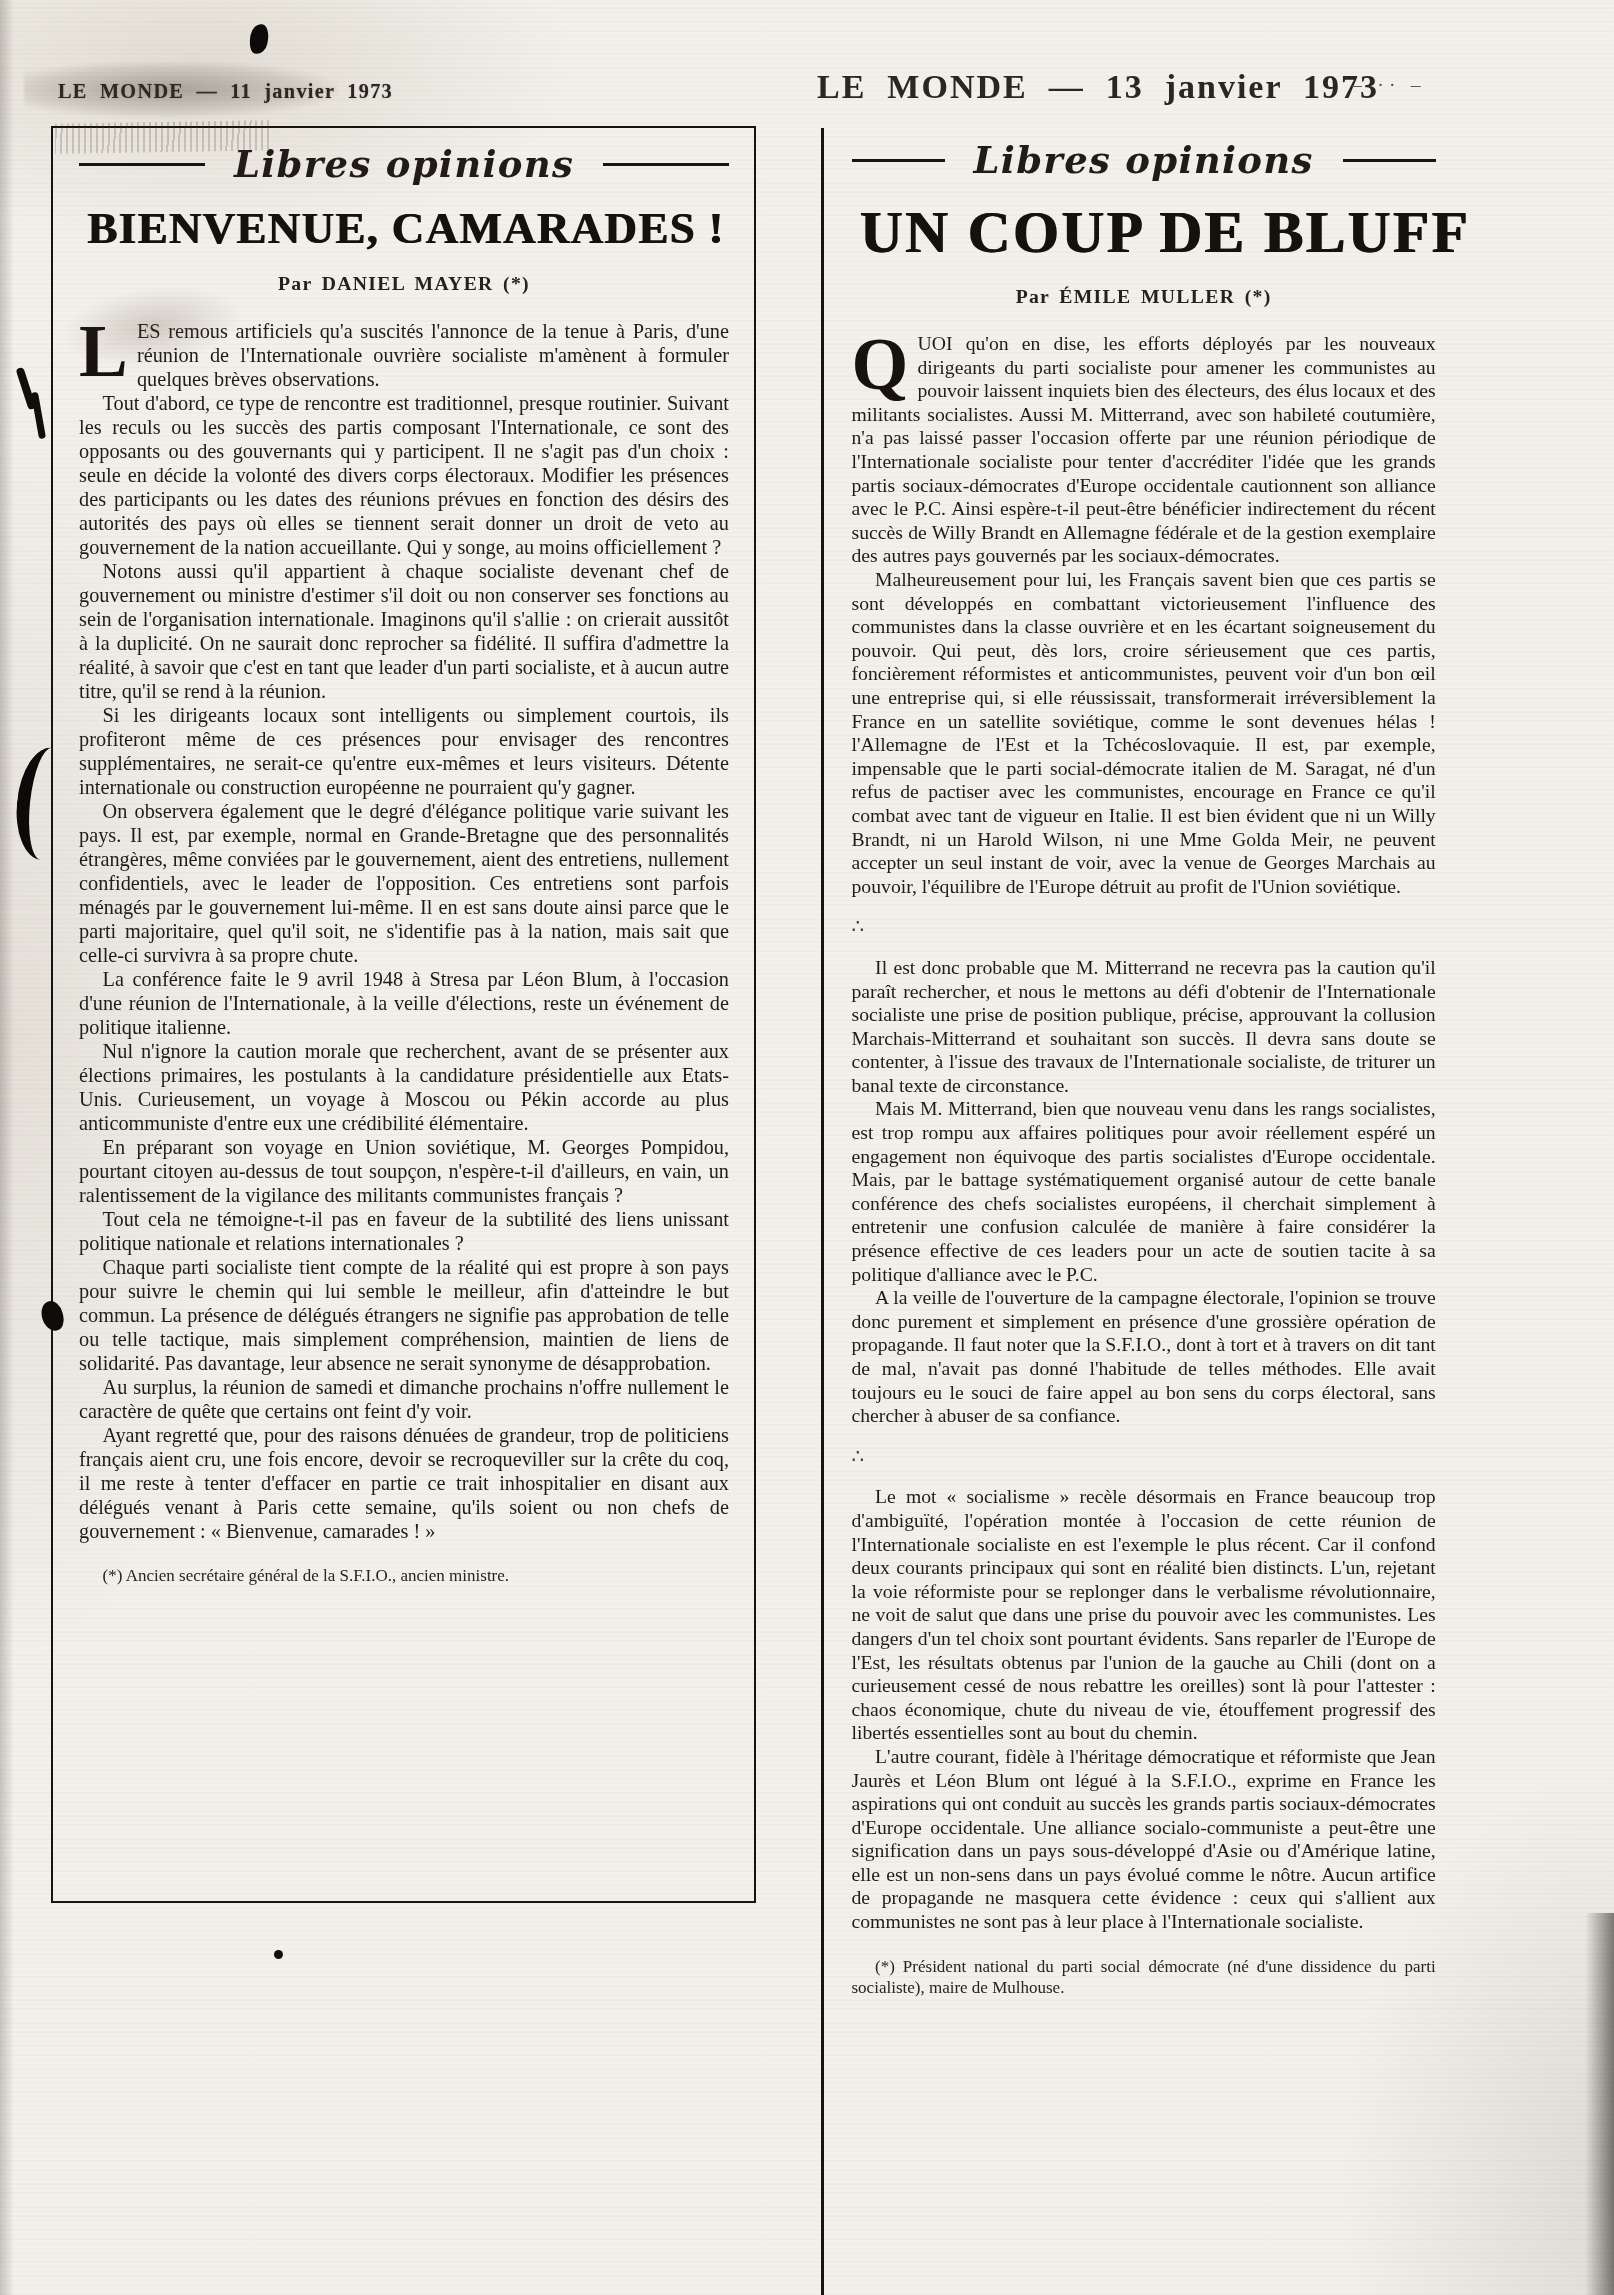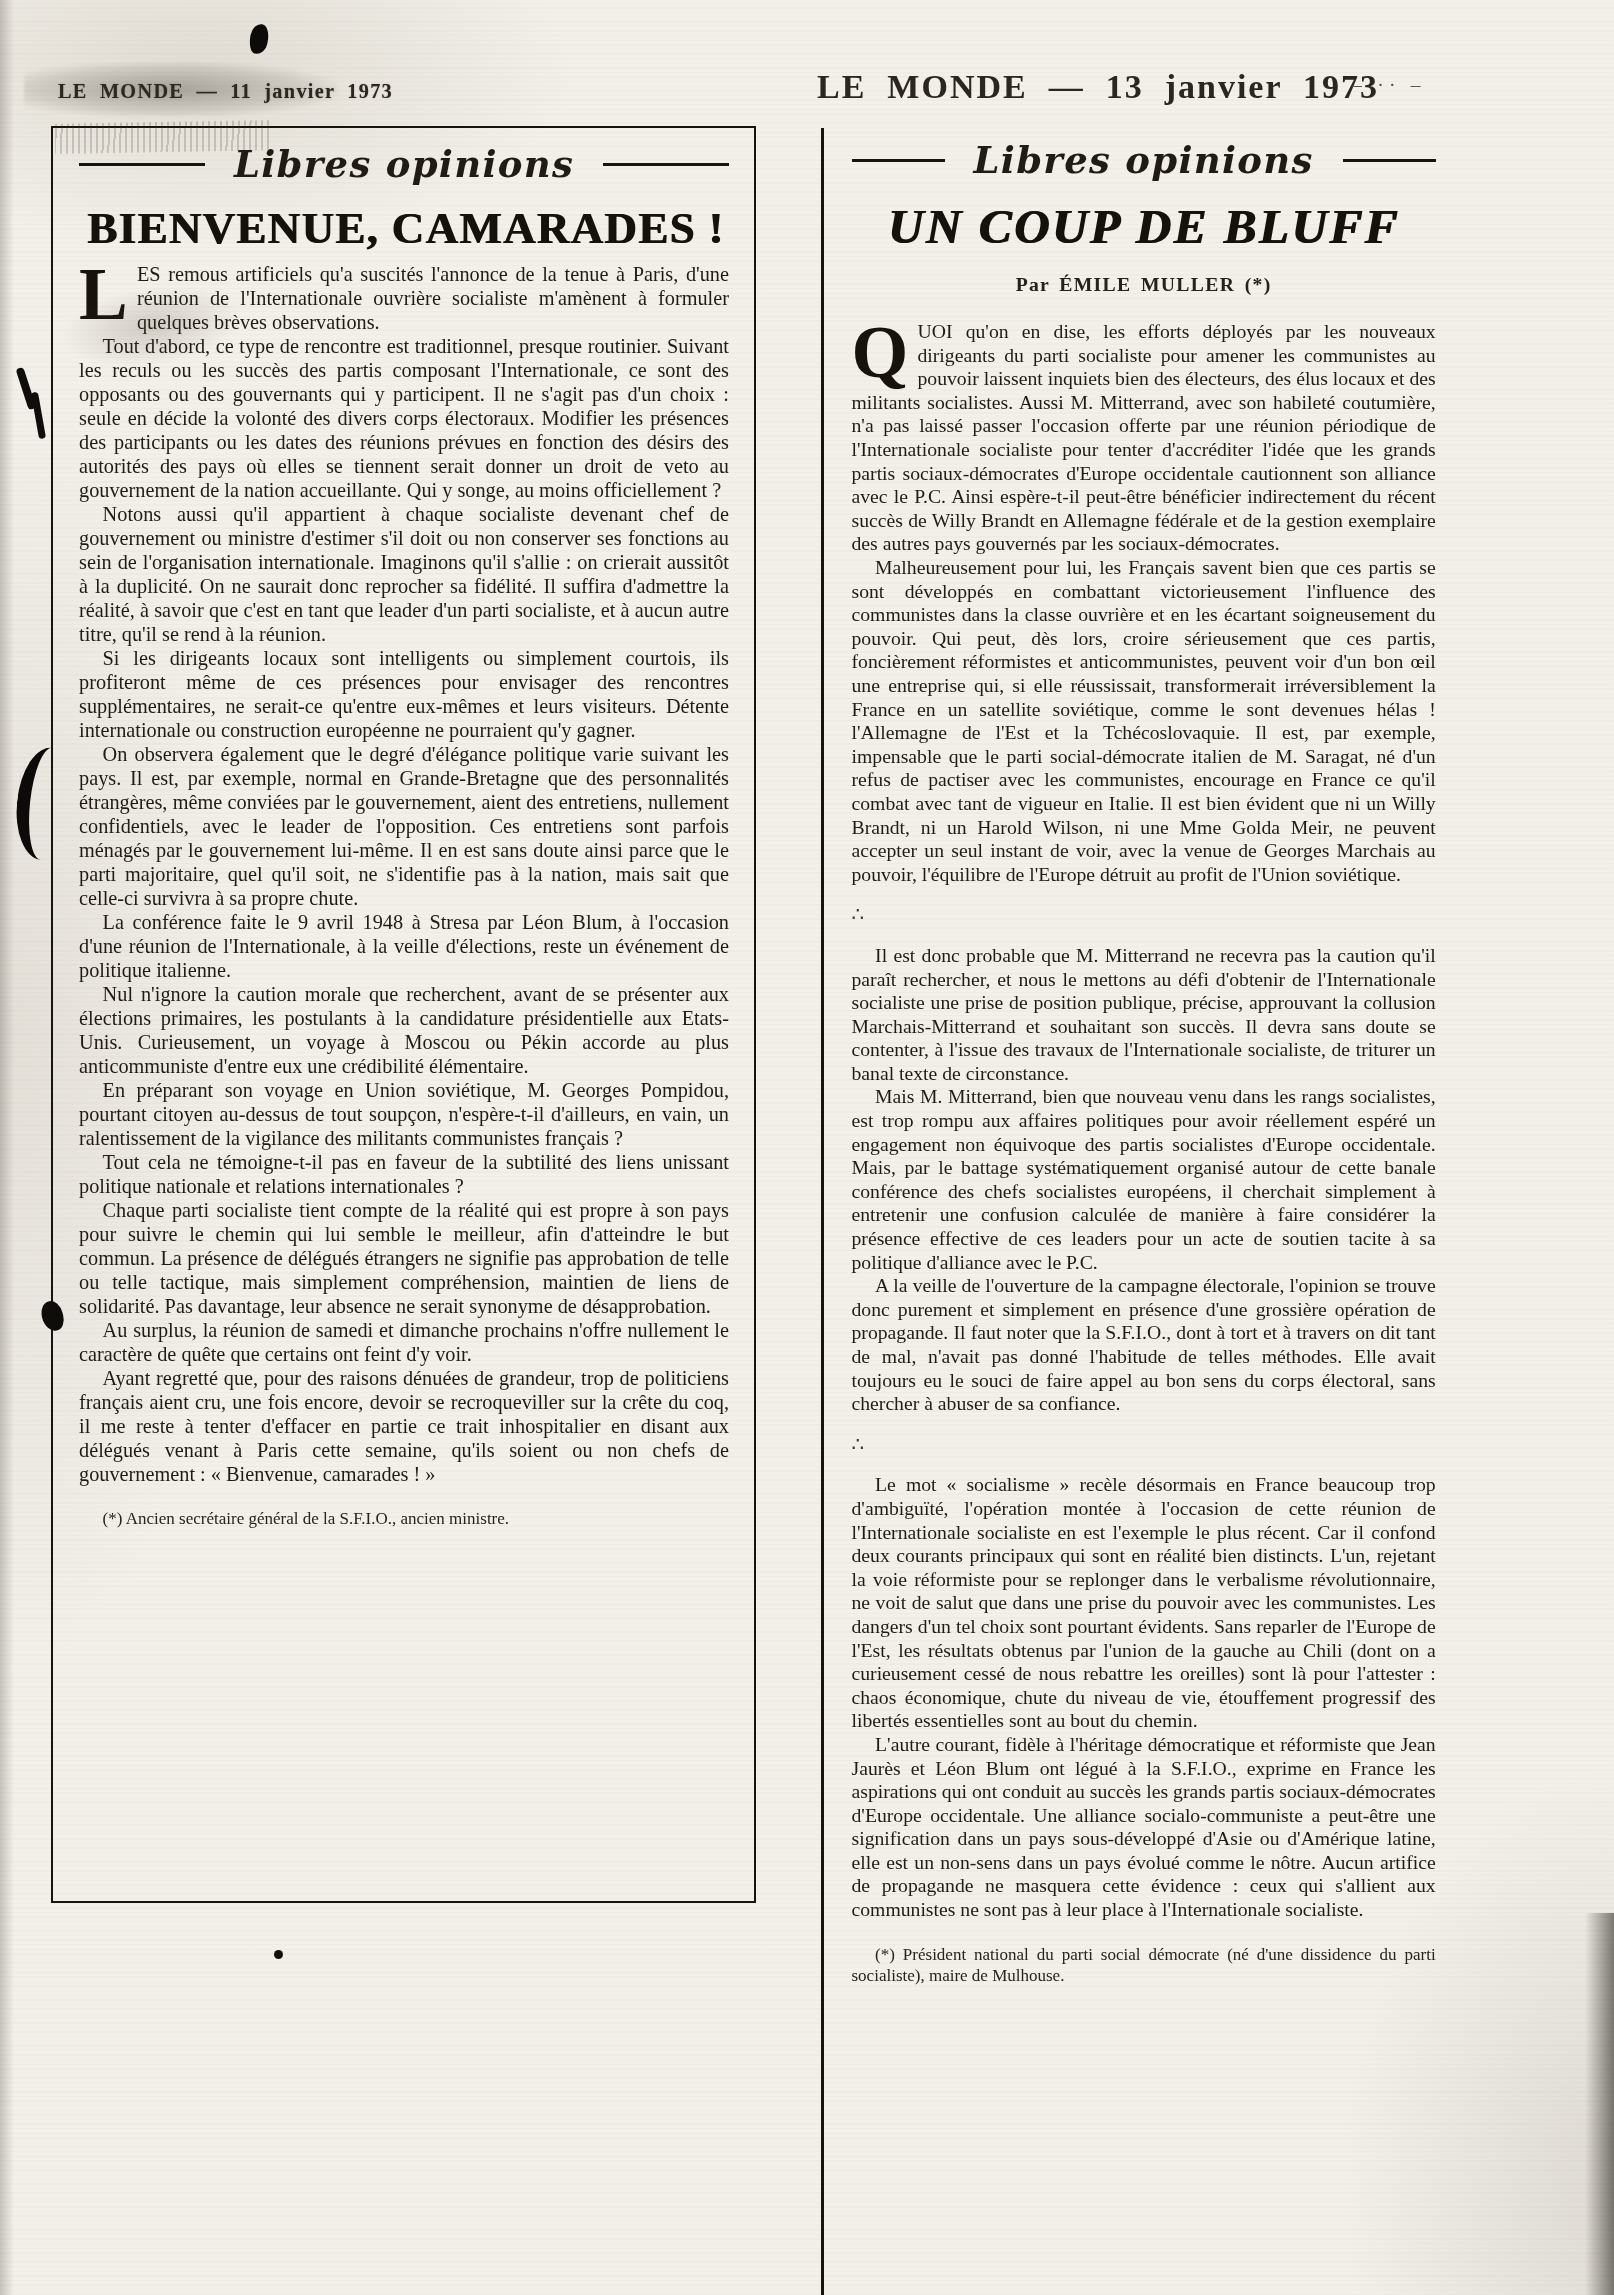--- a/index.html
+++ b/index.html
@@ -81,25 +81,24 @@
     color: #15120c;
     white-space: nowrap;
   }
   .title-left {
     font-size: 45px;
     letter-spacing: 1.3px;
     text-shadow: 1px 0 #15120c;
     margin-top: 6.6px;
   }
   .title-right {
-    font-size: 49px;
+    font-size: 59px;
     letter-spacing: 2.6px;
     text-shadow: 1.3px 0 #15120c;
     margin-top: 9.2px;
-    font-style: italic;
   }
 
   .byline {
     text-align: center;
     font-weight: bold;
     font-size: 19.7px;
     letter-spacing: 1.3px;
     word-spacing: 3.3px;
     margin: 18.3px 0 23.6px;
     color: #26211a;
@@ -206,20 +205,21 @@
   <div class="masthead masthead-right">LE MONDE — 13 janvier 1973</div>
   <div class="corner-mark">– ·· –</div>
 
   <article class="article article-left">
     <div class="section-head">
       <span class="rule"></span>
       <span class="section-title">Libres opinions</span>
       <span class="rule"></span>
     </div>
     <h1 class="title title-left">BIENVENUE, CAMARADES !</h1>
+    <div class="byline">Par DANIEL MAYER (*)</div>
     <div class="body">
       <p class="lead"><span class="dropcap">L</span><span>ES remous artificiels qu'a suscités l'annonce de la tenue à Paris, d'une réunion de l'Internationale ouvrière socialiste m'amènent à formuler quelques brèves observations.</span></p>
       <p>Tout d'abord, ce type de rencontre est traditionnel, presque routinier. Suivant les reculs ou les succès des partis composant l'Internationale, ce sont des opposants ou des gouvernants qui y participent. Il ne s'agit pas d'un choix : seule en décide la volonté des divers corps électoraux. Modifier les présences des participants ou les dates des réunions prévues en fonction des désirs des autorités des pays où elles se tiennent serait donner un droit de veto au gouvernement de la nation accueillante. Qui y songe, au moins officiellement ?</p>
       <p>Notons aussi qu'il appartient à chaque socialiste devenant chef de gouvernement ou ministre d'estimer s'il doit ou non conserver ses fonctions au sein de l'organisation internationale. Imaginons qu'il s'allie : on crierait aussitôt à la duplicité. On ne saurait donc reprocher sa fidélité. Il suffira d'admettre la réalité, à savoir que c'est en tant que leader d'un parti socialiste, et à aucun autre titre, qu'il se rend à la réunion.</p>
       <p>Si les dirigeants locaux sont intelligents ou simplement courtois, ils profiteront même de ces présences pour envisager des rencontres supplémentaires, ne serait-ce qu'entre eux-mêmes et leurs visiteurs. Détente internationale ou construction européenne ne pourraient qu'y gagner.</p>
       <p>On observera également que le degré d'élégance politique varie suivant les pays. Il est, par exemple, normal en Grande-Bretagne que des personnalités étrangères, même conviées par le gouvernement, aient des entretiens, nullement confidentiels, avec le leader de l'opposition. Ces entretiens sont parfois ménagés par le gouvernement lui-même. Il en est sans doute ainsi parce que le parti majoritaire, quel qu'il soit, ne s'identifie pas à la nation, mais sait que celle-ci survivra à sa propre chute.</p>
       <p>La conférence faite le 9 avril 1948 à Stresa par Léon Blum, à l'occasion d'une réunion de l'Internationale, à la veille d'élections, reste un événement de politique italienne.</p>
       <p>Nul n'ignore la caution morale que recherchent, avant de se présenter aux élections primaires, les postulants à la candidature présidentielle aux Etats-Unis. Curieusement, un voyage à Moscou ou Pékin accorde au plus anticommuniste d'entre eux une crédibilité élémentaire.</p>
       <p>En préparant son voyage en Union soviétique, M. Georges Pompidou, pourtant citoyen au-dessus de tout soupçon, n'espère-t-il d'ailleurs, en vain, un ralentissement de la vigilance des militants communistes français ?</p>
       <p>Tout cela ne témoigne-t-il pas en faveur de la subtilité des liens unissant politique nationale et relations internationales ?</p>

